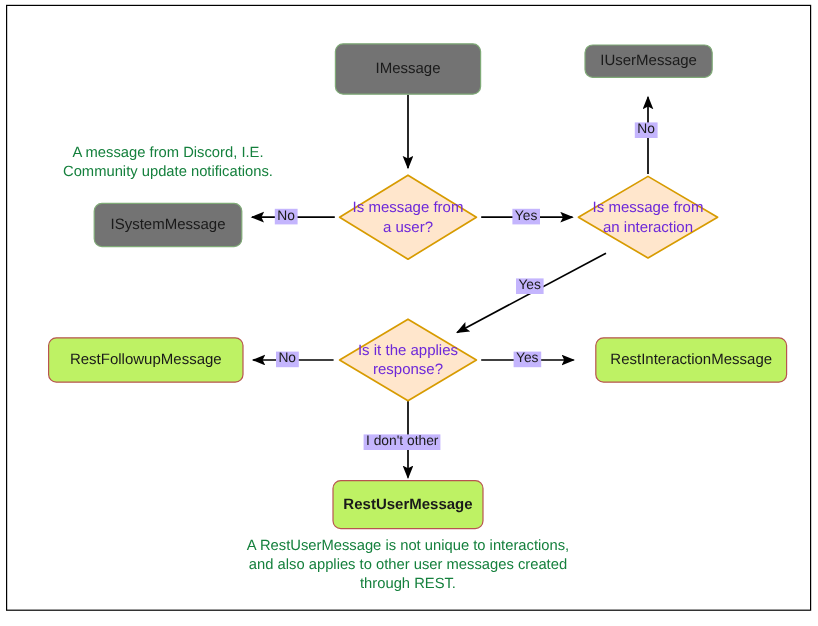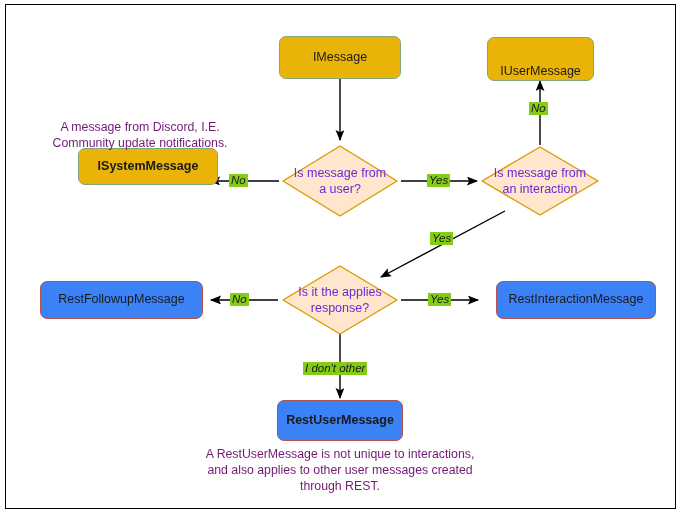--- a/index.html
+++ b/index.html
@@ -42,54 +42,53 @@
     justify-content: center;
     text-align: center;
     font-size: 12.5px;
     color: #1a1a1a;
     line-height: 1.25;
     border-radius: 7px;
     border-width: 1px;
     border-style: solid;
   }
   .node.green {
-    background: #eab308;
+    background: #737373;
     border-color: #7faa77;
   }
   .node.red {
-    background: #3b82f6;
+    background: #bef264;
     border-color: #b85450;
   }
   .diamond-label {
     position: absolute;
     display: flex;
     align-items: center;
     justify-content: center;
     text-align: center;
     font-size: 12.5px;
     color: #6d28d9;
     line-height: 1.3;
     pointer-events: none;
   }
   .note {
     position: absolute;
     font-size: 12.3px;
-    color: #701a75;
+    color: #15803d;
     line-height: 1.32;
     text-align: center;
   }
   .edge-label {
     position: absolute;
     font-size: 11.5px;
     color: #1a1a1a;
-    background: #84cc16;
+    background: #c4b5fd;
     padding: 0 2px;
     white-space: nowrap;
     line-height: 1.1;
-    font-style: italic;
   }
 </style>
 </head>
 <body>
 
 <div id="canvas">
 
   <div id="page-frame"></div>
 
   <svg class="layer-svg" viewBox="0 0 682 522" xmlns="http://www.w3.org/2000/svg">
@@ -156,25 +155,25 @@
     <div>
       <div>Is it the applies</div>
       <div>response?</div>
     </div>
   </div>
 
   <div class="node green" style="left:279px; top:36px; width:122px; height:43px;">
     <span>IMessage</span>
   </div>
 
-  <div class="node green" style="left:487px; top:37px; width:107px; height:44px;align-items:flex-end;">
+  <div class="node green" style="left:487px; top:37px; width:107px; height:28px;">
     <span>IUserMessage</span>
   </div>
 
-  <div class="node green" style="left:78px; top:148px; width:140px; height:37px;font-weight:bold;">
+  <div class="node green" style="left:78px; top:169px; width:124px; height:37px;">
     <span>ISystemMessage</span>
   </div>
 
   <div class="node red" style="left:40px; top:281px; width:163px; height:38px;">
     <span>RestFollowupMessage</span>
   </div>
 
   <div class="node red" style="left:496px; top:281px; width:160px; height:38px;">
     <span>RestInteractionMessage</span>
   </div>

